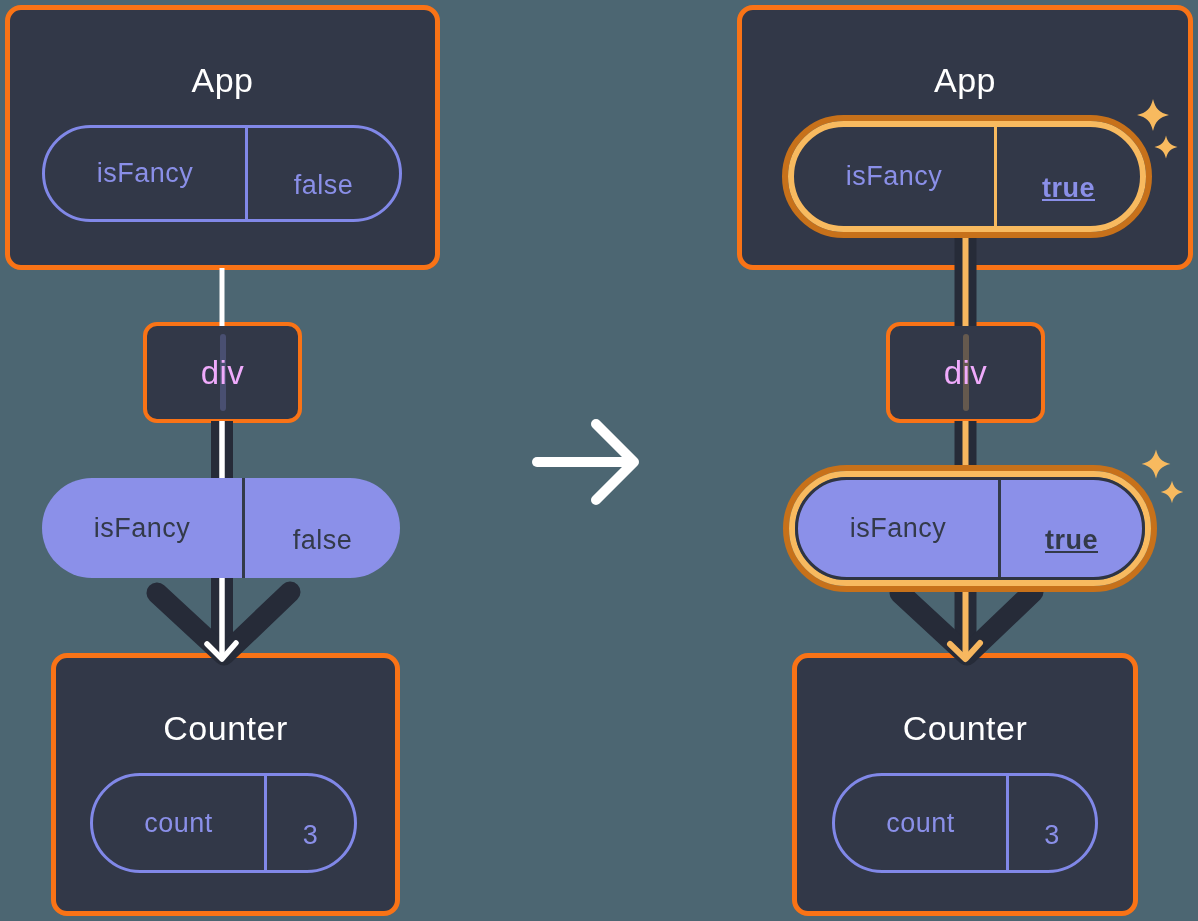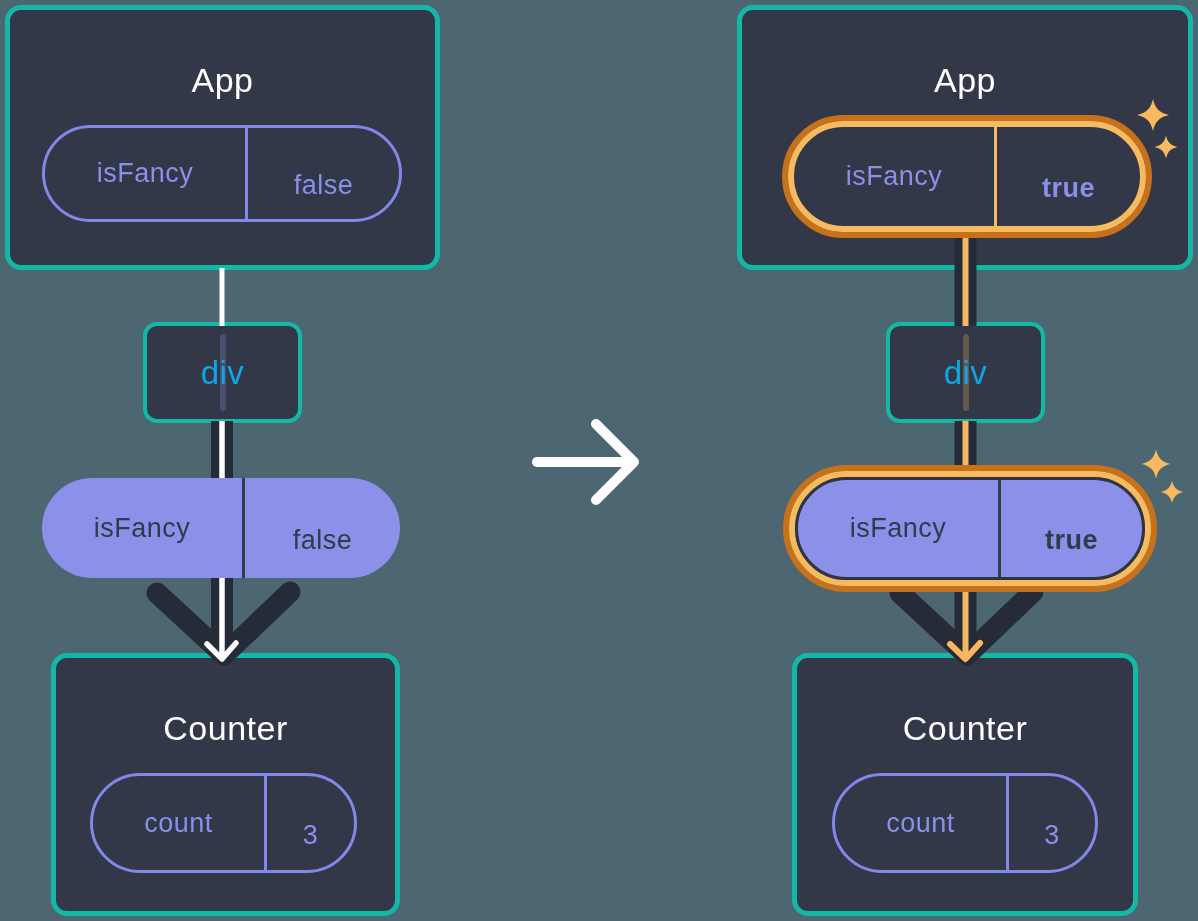--- a/index.html
+++ b/index.html
@@ -2,46 +2,46 @@
 <html><head>
 <meta charset="utf-8">
 <style>
   html,body{margin:0;padding:0;background:#4c6672;}
   *{box-sizing:border-box;}
   .canvas{
     position:relative;width:1198px;height:921px;background:#4c6672;
     font-family:"Liberation Sans", sans-serif;overflow:hidden;
   }
   
-  .box{position:absolute;background:#323848;border:5px solid #14b8a6;border-radius:16px;}
+  .box{position:absolute;background:#323848;border:5px solid #f97316;border-radius:16px;}
   .l-app{left:5px;top:5px;width:435px;height:265px;}
   .r-app{left:737px;top:5px;width:456px;height:265px;}
   .l-div{left:143px;top:322px;width:159px;height:101px;border-width:4px;border-radius:14px;}
   .r-div{left:886px;top:322px;width:159px;height:101px;border-width:4px;border-radius:14px;}
   .l-counter{left:51px;top:653px;width:349px;height:263px;}
   .r-counter{left:792px;top:653px;width:346px;height:263px;}
   .box-title{
     position:absolute;left:0;right:0;top:50px;text-align:center;
     color:#ffffff;font-size:34px;font-weight:500;line-height:40px;letter-spacing:.5px;
   }
   .div-title{
     position:absolute;inset:0;display:flex;align-items:center;justify-content:center;
-    color:#0ea5e9;font-size:33px;font-weight:500;letter-spacing:.5px;
+    color:#f0abfc;font-size:33px;font-weight:500;letter-spacing:.5px;
   }
   .ghost-line{position:absolute;left:50%;transform:translateX(-50%);top:8px;bottom:8px;width:6px;border-radius:3px;}
   .ghost-purple{background:rgba(139,145,233,0.26);}
   .ghost-orange{background:rgba(248,186,95,0.26);}
   
   .pill{position:absolute;display:flex;align-items:stretch;z-index:10;}
   .seg{display:flex;align-items:center;justify-content:center;font-size:27px;font-weight:500;letter-spacing:.5px;}
   .seg-key{flex:0 0 auto;}
   .seg-val{flex:1 1 auto;margin-top:24px;}
   .purple-text{color:#8a8fe8;}
   .dark-text{color:#333a49;}
-  .bold{font-weight:700;}
+  .bold{font-weight:700;text-decoration:underline;}
   .outline-pill{border:3px solid #8188e8;border-radius:60px;background:transparent;}
   .outline-pill .seg-key{border-right:3px solid #8188e8;}
   .solid-pill{background:#8b90e9;border-radius:60px;}
   .solid-pill .seg-key{border-right:3px solid #333a49;}
   .l-app-pill{left:42px;top:125px;width:360px;height:97px;}
   .l-app-pill .seg-key{width:203px;}
   .l-prop-pill{left:42px;top:478px;width:358px;height:100px;}
   .l-prop-pill .seg-key{width:203px;}
   .l-counter-pill{left:90px;top:773px;width:267px;height:100px;}
   .l-counter-pill .seg-key{width:174px;}

